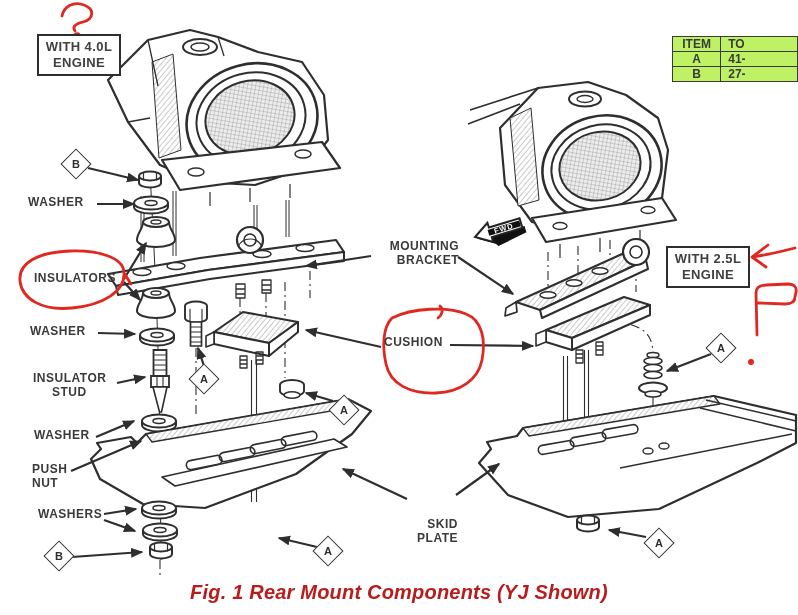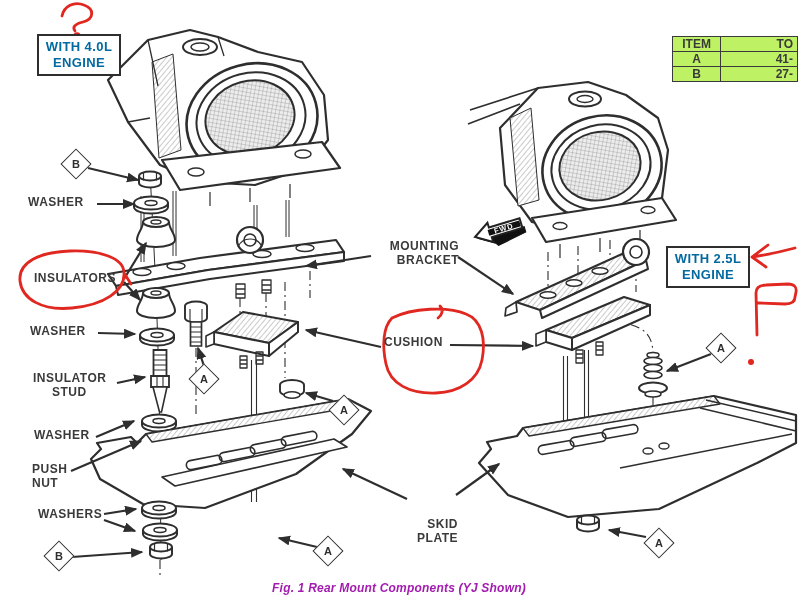--- a/index.html
+++ b/index.html
@@ -3,28 +3,28 @@
 <meta charset="utf-8">
 <style>
   html,body{margin:0;padding:0;background:#ffffff;}
   body{width:798px;height:615px;font-family:"Liberation Sans",sans-serif;}
   #stage{position:relative;width:798px;height:615px;overflow:hidden;background:#fff;}
   svg#art{position:absolute;left:0;top:0;}
   .lbl{position:absolute;font-weight:700;font-size:12px;letter-spacing:.5px;color:#3a3a3a;white-space:nowrap;line-height:1.15;}
   .lbl .l2{display:block;}
   .center{text-align:right;}
   .cbox{position:absolute;border:2px solid #2e2e2e;background:#fff;text-align:center;
-        font-weight:700;font-size:13px;letter-spacing:.4px;color:#0369a1;
+        font-weight:700;font-size:13px;letter-spacing:.4px;color:#404040;
         padding:3px 4px 2px 4px;line-height:1.25;}
   .caption{position:absolute;left:0;top:580;width:798px;text-align:center;
-           font-weight:700;font-style:italic;font-size:12px;color:#a21caf;letter-spacing:.2px;}
+           font-weight:700;font-style:italic;font-size:20px;color:#b91c1c;letter-spacing:.2px;}
   table.torque{position:absolute;left:672px;top:36px;border-collapse:collapse;background:#bef264;
                font-size:12px;font-weight:700;color:#3a3a3a;table-layout:fixed;}
   table.torque th,table.torque td{border:1.6px solid #3a3a3a;padding:0 4px;height:13px;text-align:center;}
-  table.torque td.val,table.torque th.val{width:86px;text-align:right;padding-left:7px;}
+  table.torque td.val,table.torque th.val{width:86px;text-align:left;padding-left:7px;}
   table.torque th.item,table.torque td.item{width:44px;}
   .diamond{position:absolute;width:20px;height:20px;border:1.7px solid #2e2e2e;background:#fff;
            transform:rotate(45deg);display:flex;align-items:center;justify-content:center;}
   .diamond span{transform:rotate(-45deg);font-size:11px;font-weight:700;color:#2e2e2e;}
 </style>
 </head>
 <body>
 
 <div id="stage">
 

